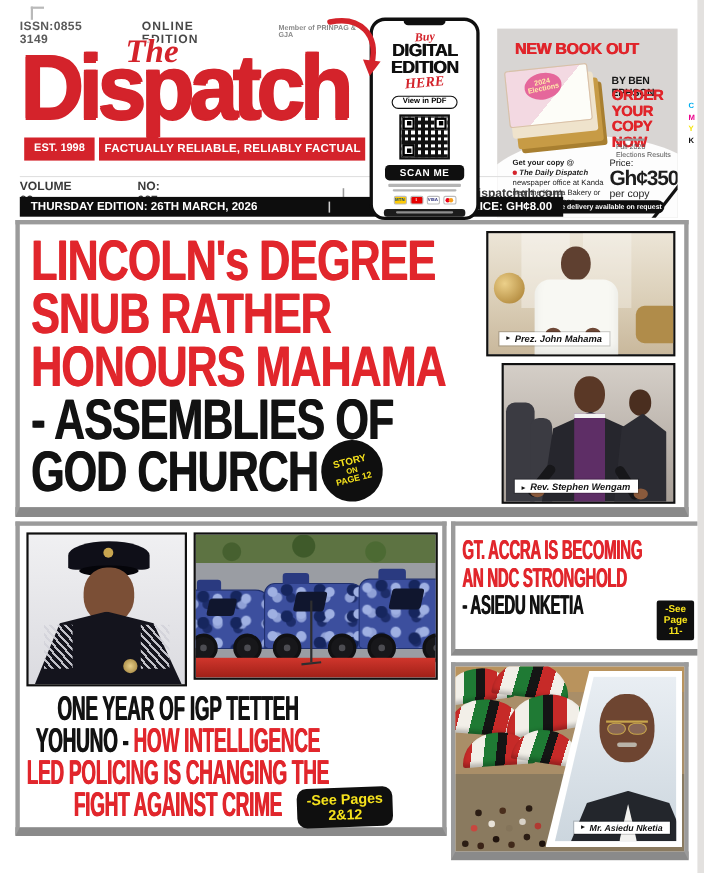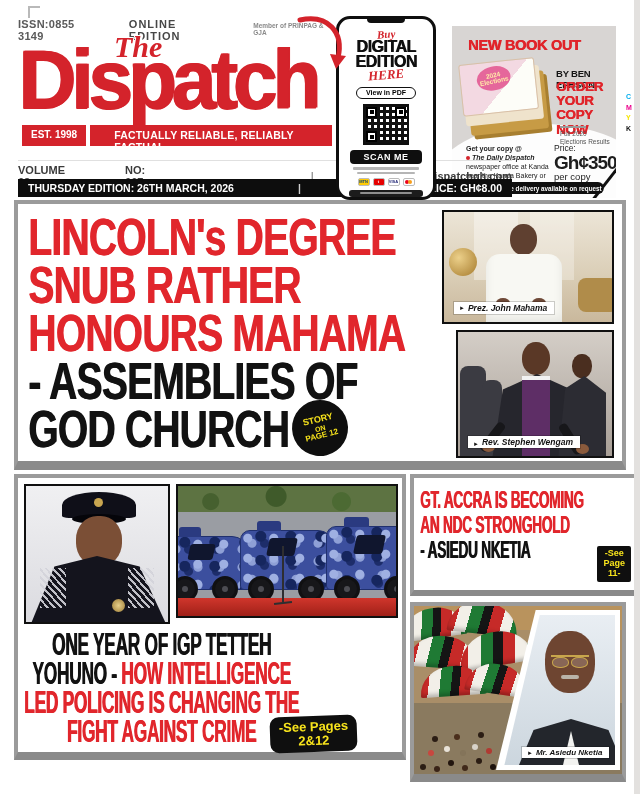--- a/index.html
+++ b/index.html
@@ -19,21 +19,21 @@
   .online { font-size:11px; font-weight:bold; color:#474747; margin-left:26px; letter-spacing:1px; }
   .member { font-size:6.5px; font-weight:bold; color:#8a8a8a; margin-left:22px; }
 
   .masthead { position:absolute; left:18px; top:34px; width:314px; height:112px; }
   .the-word { position:absolute; left:96px; top:-4px; z-index:3; font-family:"Liberation Serif", serif; font-style:italic; font-weight:bold; font-size:30px; color:#d4232b;
               text-shadow:-1px 0 #fff,1px 0 #fff,0 -1px #fff,0 1px #fff, 2px 2px 0 #fff; }
   .dispatch-word { position:absolute; left:0; top:6px; font-size:80px; font-weight:bold; letter-spacing:-5px; color:#d4232b; line-height:.95;
                    text-shadow:1.5px 0 #d4232b, 0 1px #d4232b; transform:scale(1.0,1.04); transform-origin:left top; }
   .mast-bar { position:absolute; left:4px; bottom:0; right:0; height:21px; display:flex; gap:4px; }
   .est-box { background:#d4232b; color:#fff; font-size:10px; font-weight:bold; padding:4px 9px 0; }
-  .tagline-box { background:#d4232b; color:#fff; font-size:10.5px; font-weight:bold; flex:1; padding:4px 24px 0; letter-spacing:.2px; }
+  .tagline-box { background:#d4232b; color:#fff; font-size:10.5px; font-weight:bold; flex:1; text-align:right; padding:4px 4px 0; letter-spacing:.2px; }
 
   
   .swoosh { position:absolute; left:296px; top:12px; width:52px; height:60px; z-index:4; }
 
   
   .phone { position:absolute; left:336px; top:16px; width:100px; height:184px; background:#fff; border:3px solid #0f0f0f; border-radius:14px; z-index:2;
            display:flex; flex-direction:column; align-items:center; }
   .notch { width:38px; height:5px; background:#0f0f0f; border-radius:0 0 4px 4px; }
   .buy-word { font-family:"Liberation Serif", serif; font-style:italic; font-weight:bold; color:#d4232b; font-size:11px; margin-top:5px; transform:rotate(-4deg); }
   .de-title { font-size:16px; font-weight:bold; letter-spacing:-.5px; line-height:.92; color:#0f0f0f; text-align:center; text-shadow:.6px 0 #0f0f0f; }

